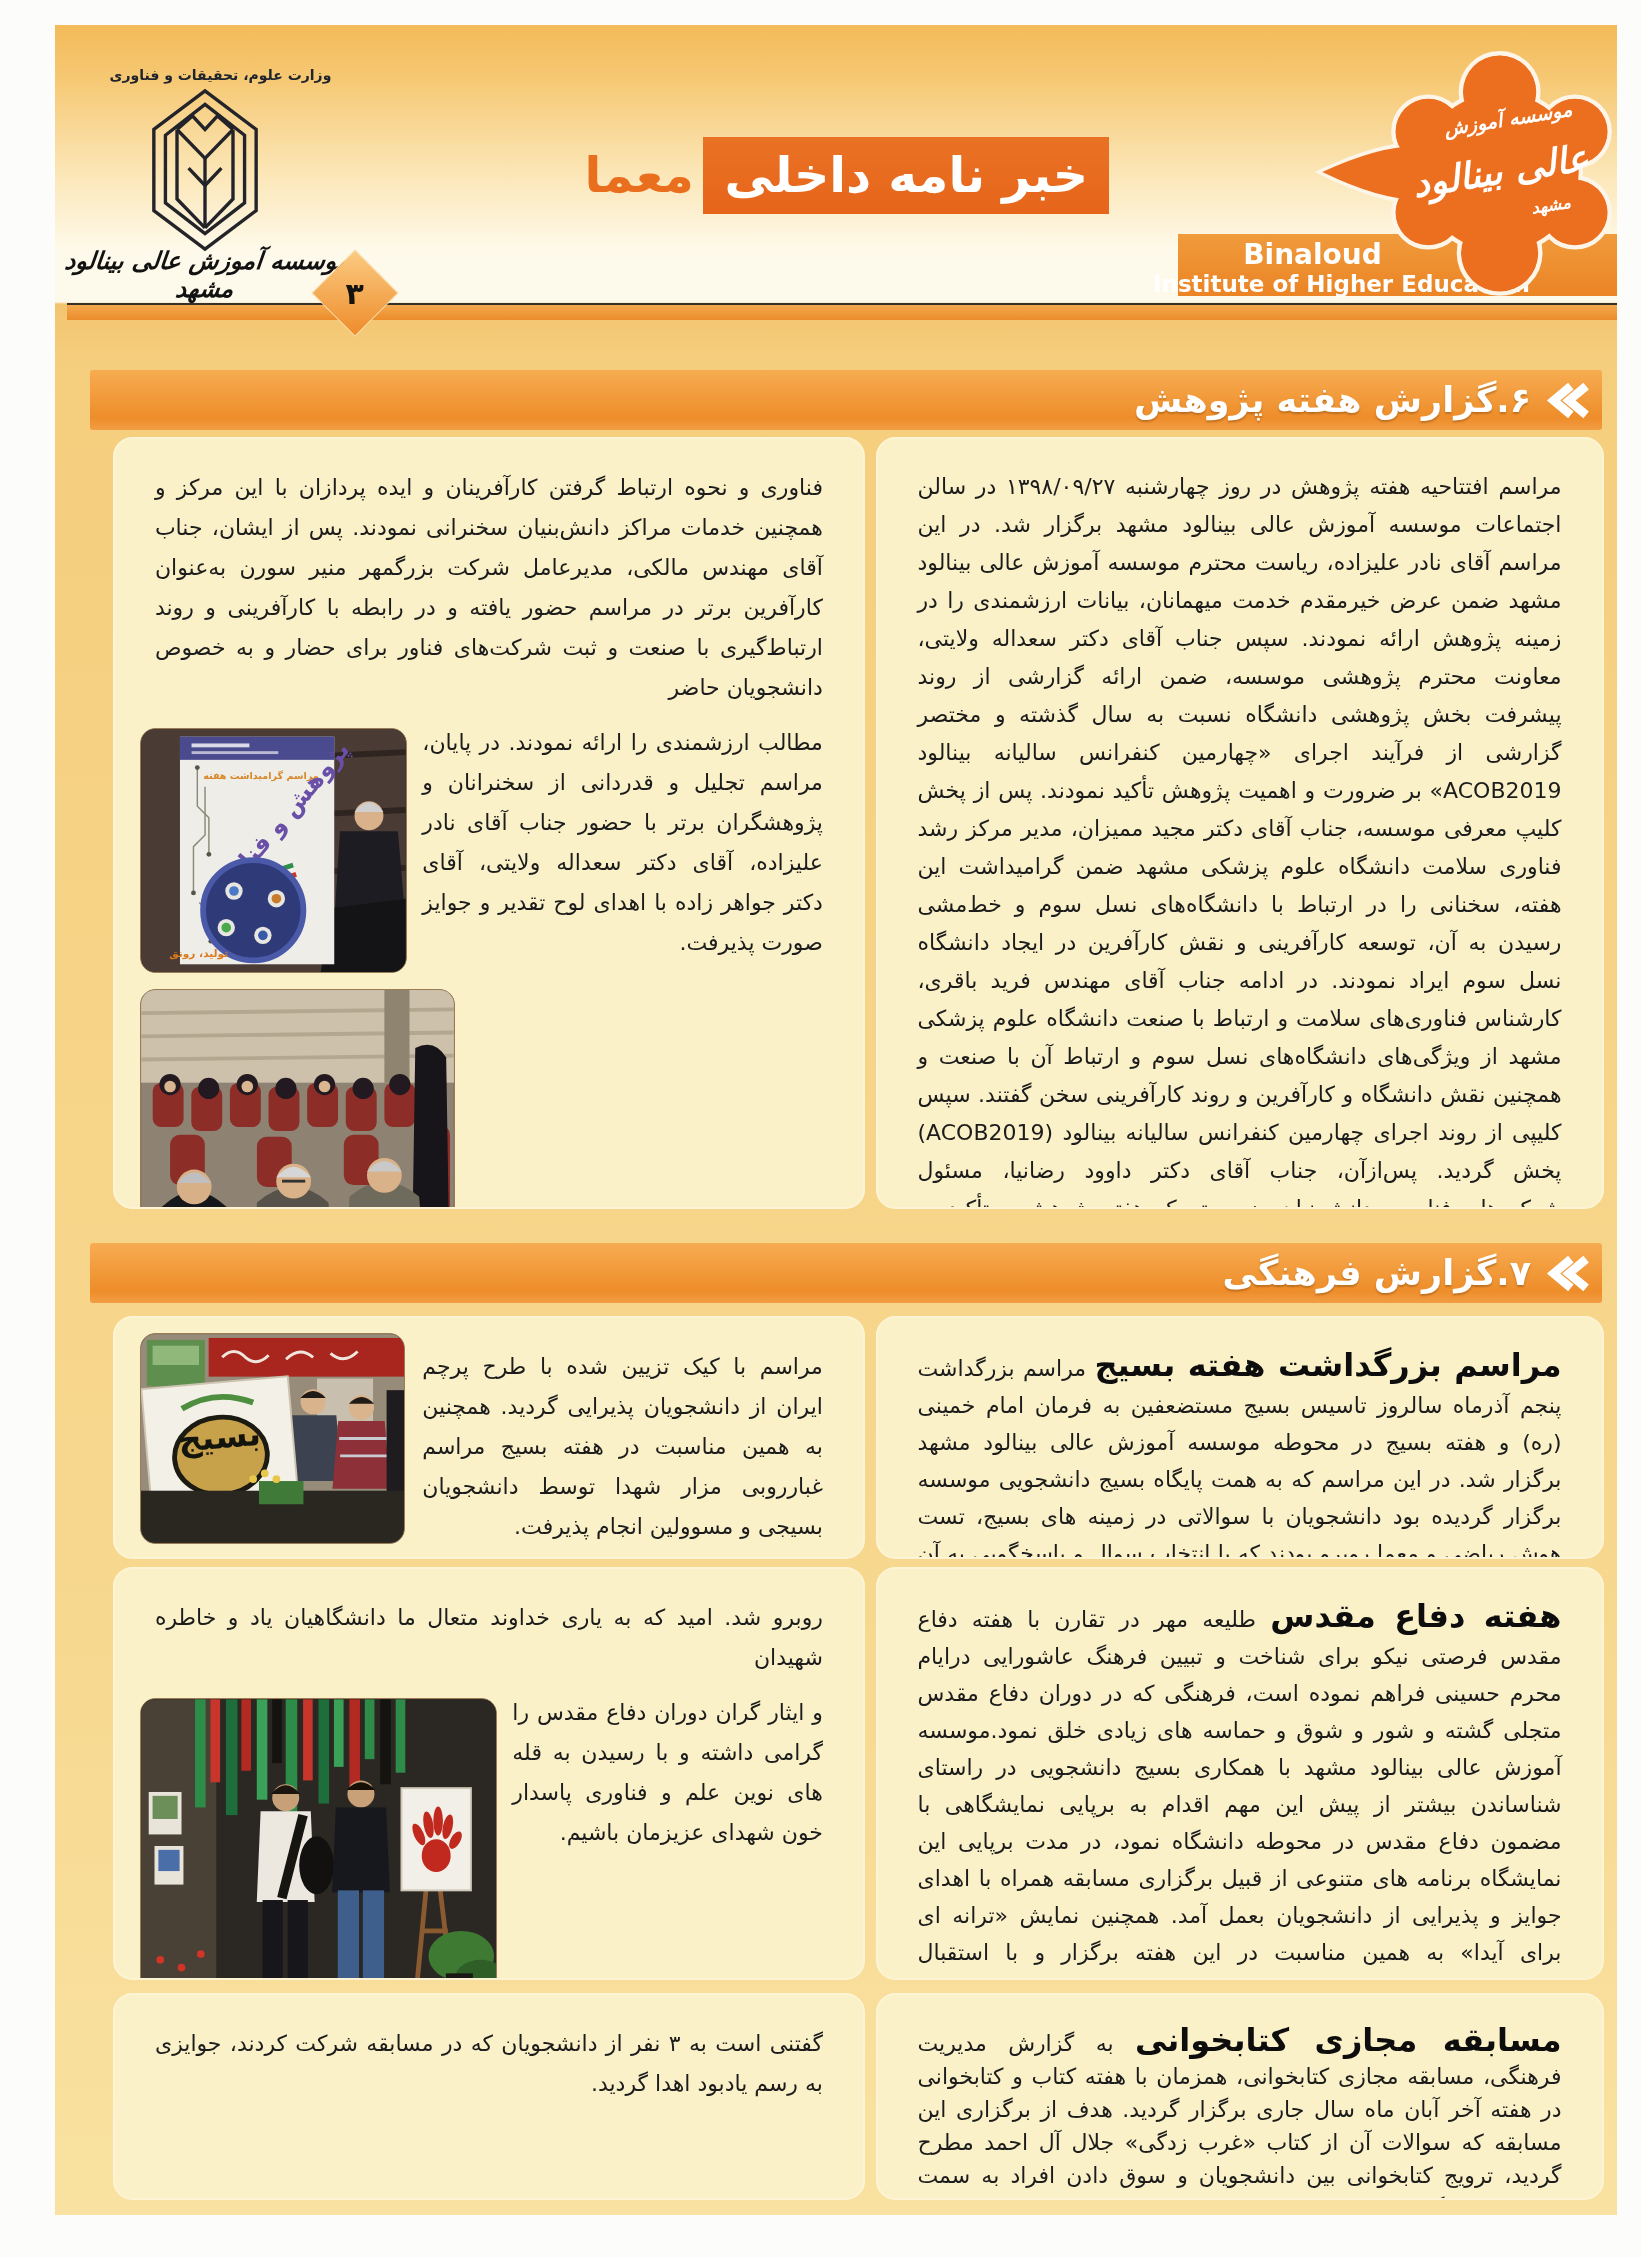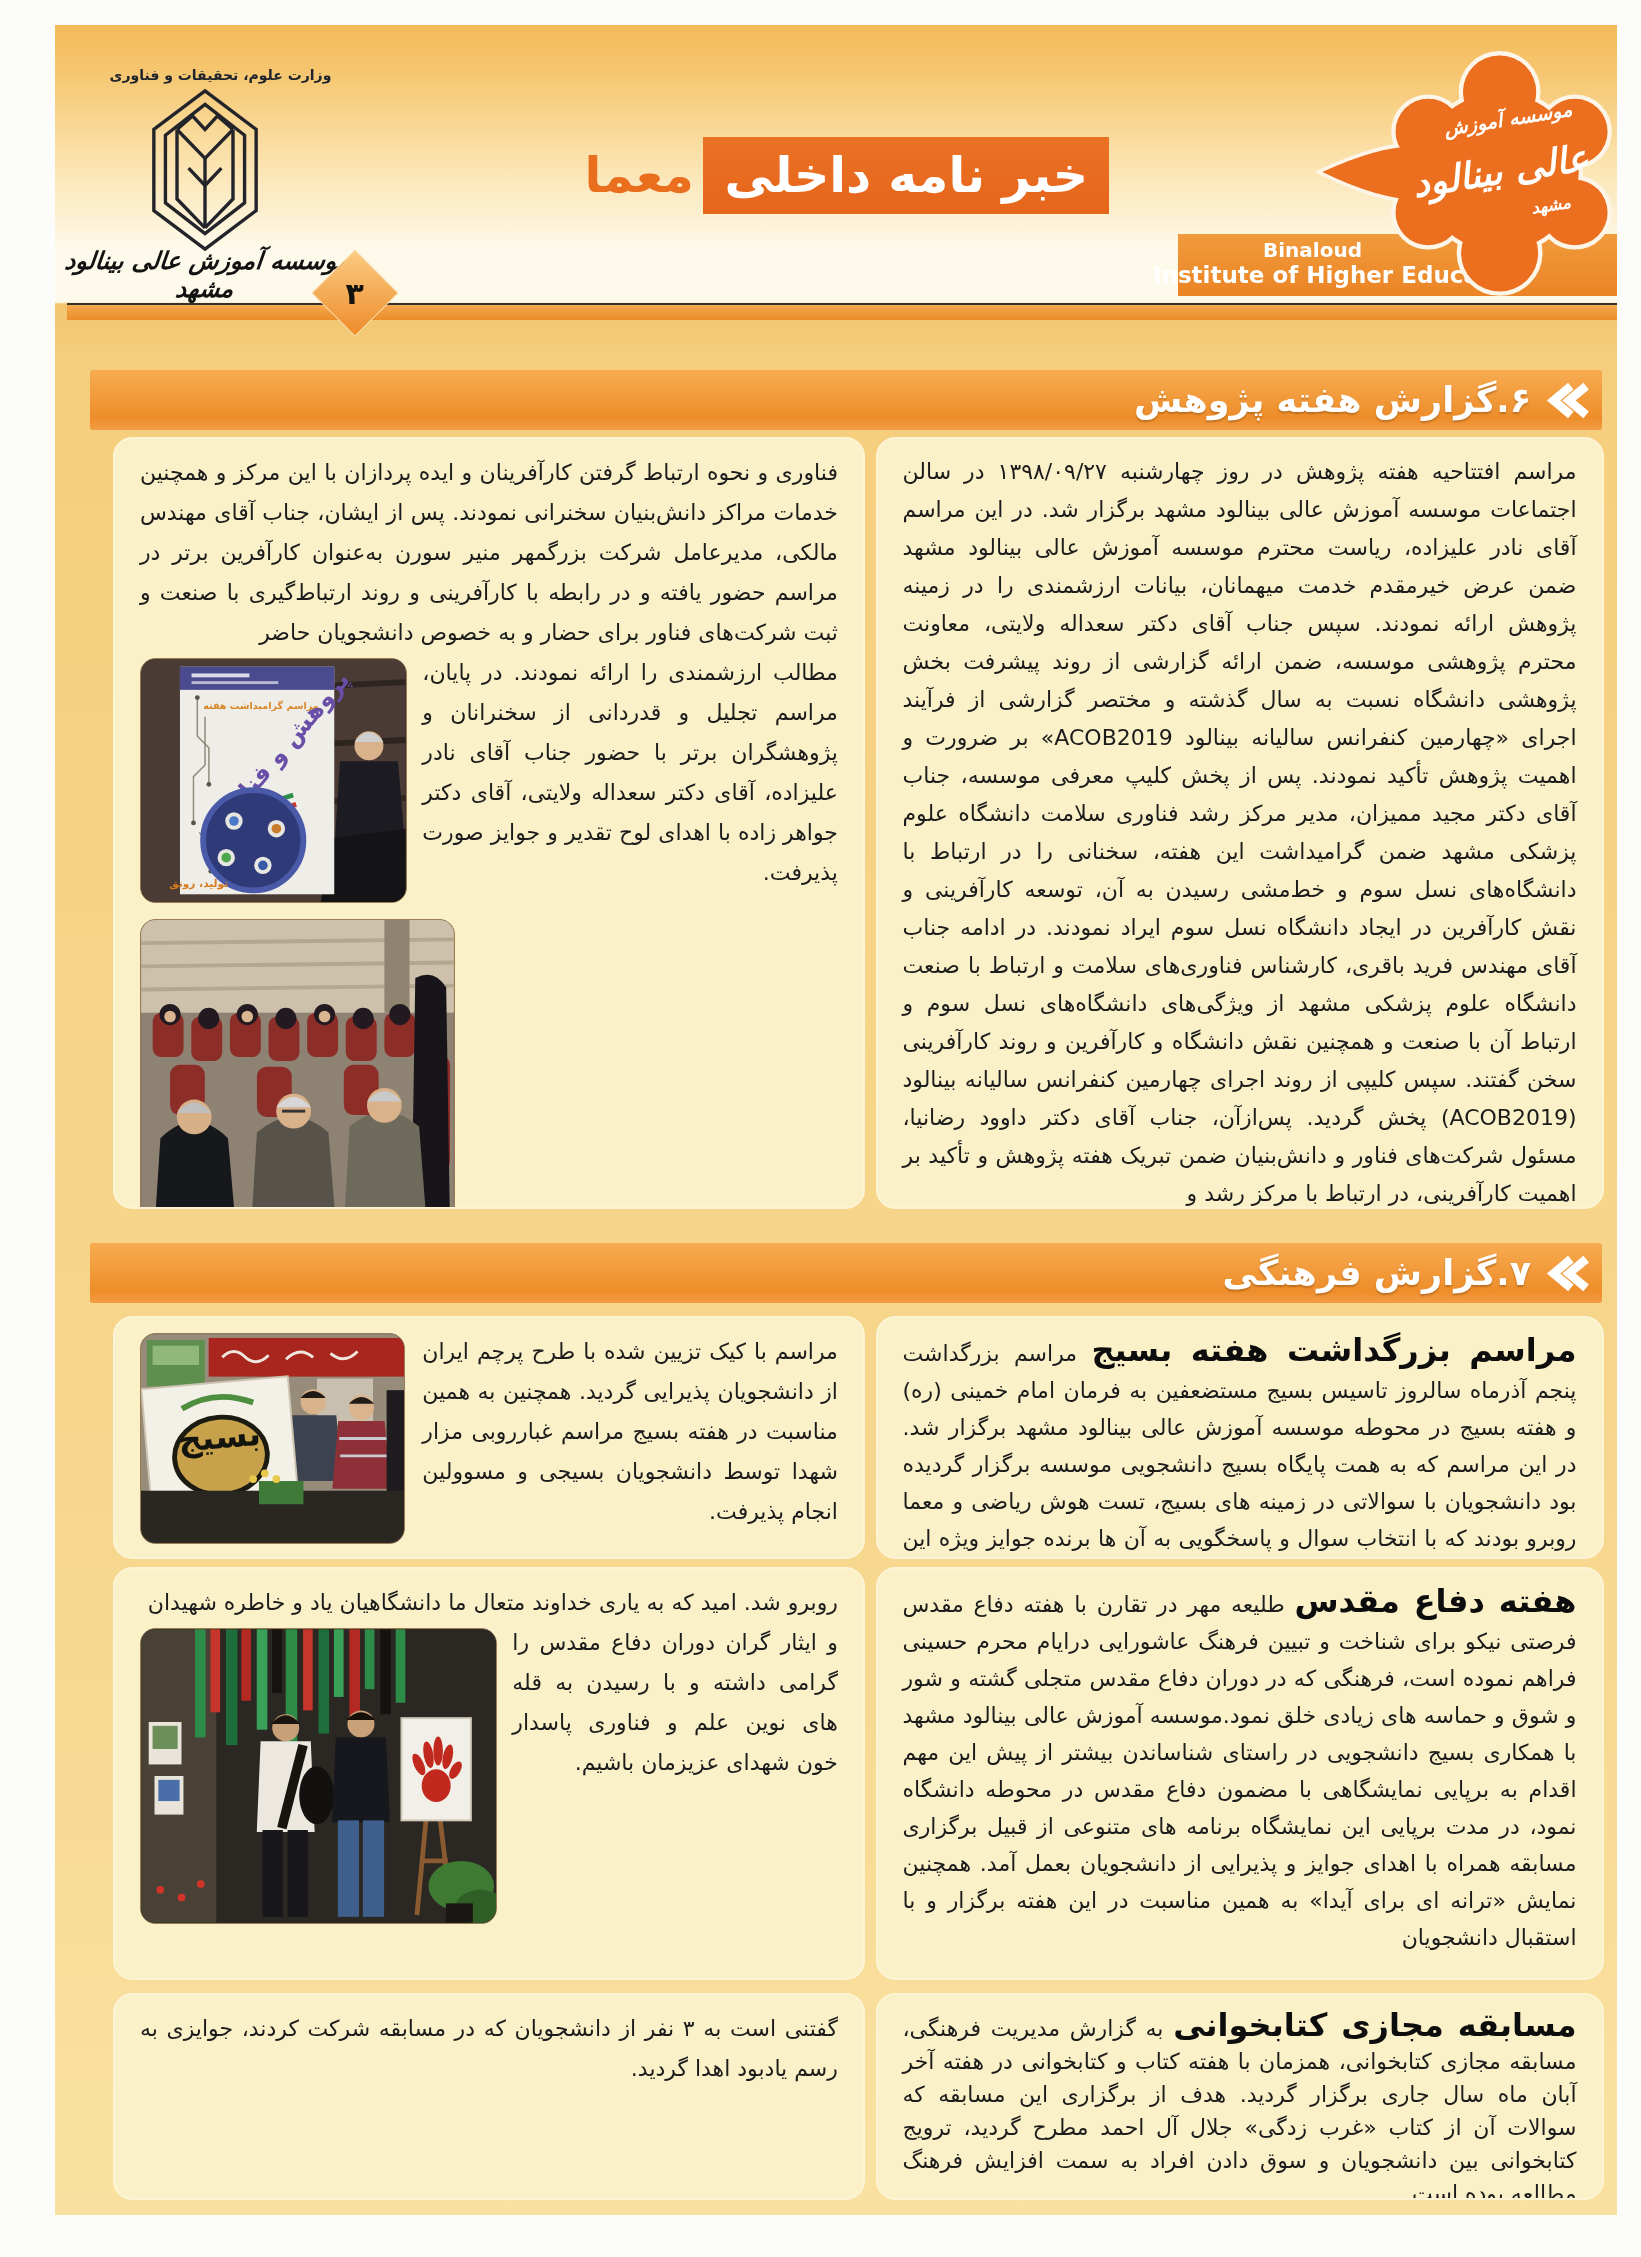--- a/index.html
+++ b/index.html
@@ -21,21 +21,21 @@
   .ministry-logo{position:absolute;top:62px;left:89px;}
   .left-logo-caption{position:absolute;top:222px;left:5.8px;width:290px;text-align:center;
     font-size:24px;font-weight:bold;font-style:italic;color:#121212;transform:skewX(-6deg);}
   .title-wrap{position:absolute;top:112px;left:516px;height:77px;display:flex;direction:rtl;align-items:stretch;}
   .title-box{background:linear-gradient(180deg,#EA7224,#E6651B);color:#fff;
     display:flex;align-items:center;padding:0 21px;font-size:49px;font-weight:bold;}
   .title-accent{color:#E96F1F;font-size:49px;font-weight:bold;display:flex;align-items:center;padding-left:13.5px;margin-right:9.7px;}
   .en-band{position:absolute;top:209px;right:0;width:439px;height:62px;
     background:linear-gradient(180deg,#F09B3C,#EB8425);z-index:1;}
   .en-text{position:absolute;top:214px;right:145px;width:319px;text-align:center;color:#fff;z-index:2;line-height:1.15;}
-  .en-text .l1{font-size:20px;font-weight:bold;}
+  .en-text .l1{font-size:28px;font-weight:bold;}
   .en-text .l2{font-size:23px;font-weight:bold;white-space:nowrap;}
   .flower{position:absolute;top:13.5px;right:-7.7px;z-index:6;}
   .flower-cal{fill:#fff;font-weight:bold;font-style:italic;}
   .divider{position:absolute;top:278px;left:11.6px;right:0;height:14.5px;z-index:2;
     border-top:2.9px solid #36312B;background:linear-gradient(180deg,#F4A94E,#EC8C2A);}
   .page-num-diamond{position:absolute;top:237px;left:269px;width:60px;height:60px;z-index:5;
     transform:rotate(45deg);background:linear-gradient(135deg,#FBCB82,#EE8C2B);
     border:1.9px solid #F9DFAF;display:flex;align-items:center;justify-content:center;}
   .page-num-diamond span{transform:rotate(-45deg);font-size:30px;font-weight:bold;color:#15130f;}
   
@@ -48,21 +48,21 @@
   
   .row{position:absolute;left:13.5px;width:1535px;display:flex;direction:rtl;gap:10.6px;align-items:stretch;z-index:2;}
   .row-research{top:412px;height:772px;}
   .row-basij{top:1291px;height:243px;}
   .row-defa{top:1542px;height:413px;}
   .row-ketab{top:1968px;height:207px;}
   .card{background:#FBF1C8;border:2.9px solid #FCF4D4;border-radius:19.3px;
     padding:13.5px 25px;box-sizing:border-box;color:#1c1c1c;overflow:hidden;}
   .col-r{width:728px;}
   .col-l{width:752px;}
-  .body-text{font-size:22px;line-height:38px;text-align:justify;direction:rtl;margin:0;}
+  .body-text{font-size:22px;line-height:38px;text-align:justify;direction:rtl;margin:15px;}
   .lh41{line-height:40px;}
   .lh38{line-height:37px;}
   .lh34{line-height:33px;}
   .lead-title{font-size:32px;font-weight:bold;color:#0d0d0d;letter-spacing:-0.5px;}
   .photo{border-radius:15.4px;overflow:hidden;border:1.9px solid #9A7B54;background:#333;}
   .float-l{float:left;}
   .clear-l{clear:left;}
   .ph-speaker{width:265px;height:243px;margin:5.8px 15.4px 9.7px 0;}
   .ph-audience{width:313px;height:307px;margin:5.8px 15.4px 0 0;}
   .ph-basij{width:263px;height:209px;margin:1.9px 17.4px 0 0;}

